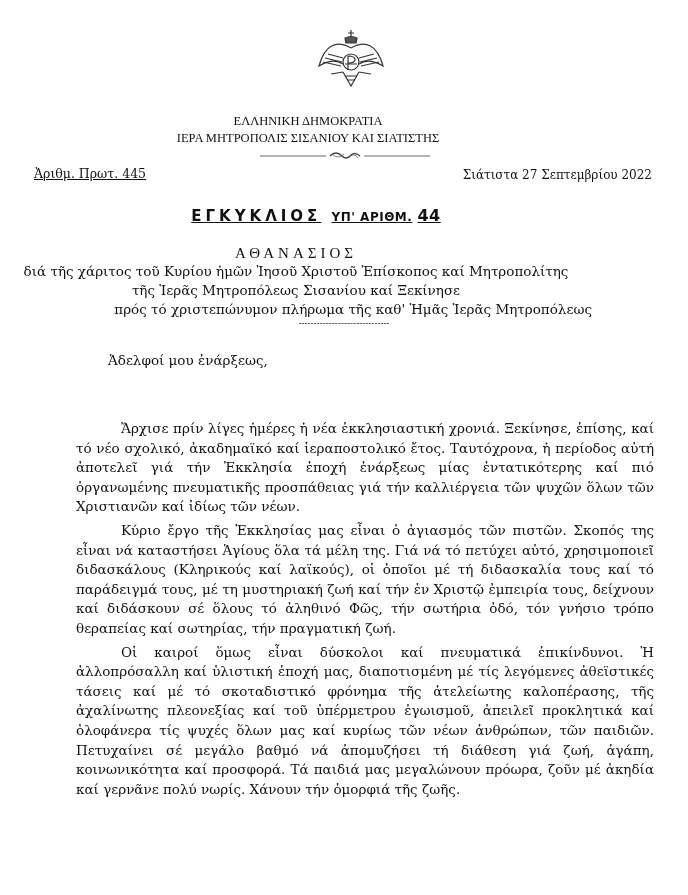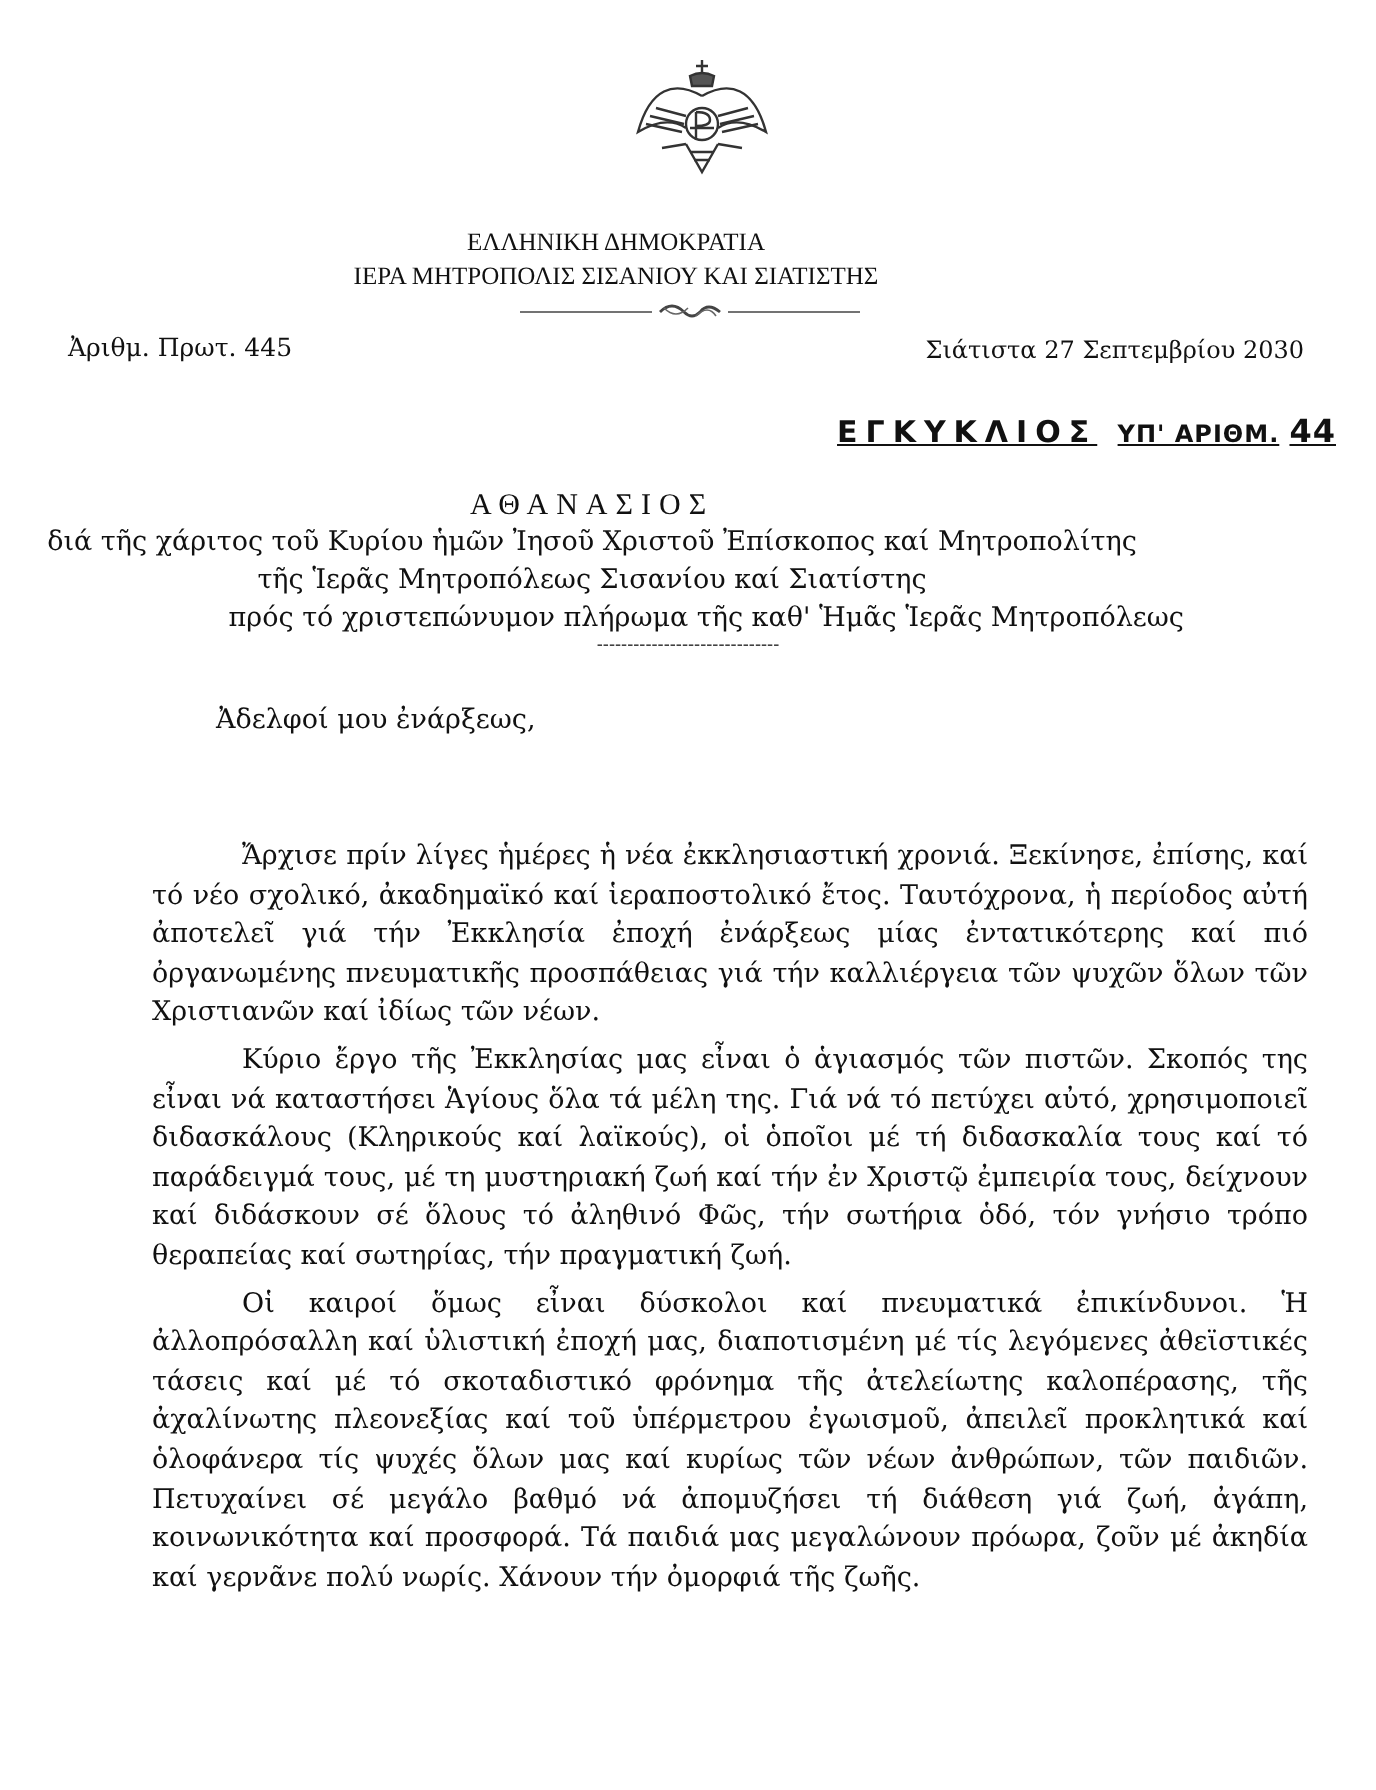--- a/index.html
+++ b/index.html
@@ -2,23 +2,23 @@
 <html><head>
 <meta charset="utf-8">
 <style>
   html, body { margin:0; padding:0; background:#ffffff; }
   body { width:688px; height:895px; position:relative; overflow:hidden; font-family:"DejaVu Serif", serif; color:#1a1a1a; }
   .emblem { position:absolute; left:315px; top:26px; width:72px; height:68px; }
   .hdr { position:absolute; left:0; width:616px; text-align:center; font-family:"Liberation Serif", serif; font-size:12.5px; color:#111; }
   .hdr1 { top:114px; }
   .hdr2 { top:131px; }
   .ornament { position:absolute; left:260px; top:148px; width:170px; height:16px; }
-  .protocol { position:absolute; left:34px; top:166px; font-size:12.5px; color:#111; }
+  .protocol { position:absolute; left:34px; top:166px; font-size:12.5px; text-decoration:underline; color:#111; }
   .dateline { position:absolute; right:36px; top:168px; font-size:12px; color:#111; }
-  .circ-title { position:absolute; left:0; width:632px; top:206px; text-align:right;padding-left:36px; }
+  .circ-title { position:absolute; left:0; width:632px; top:206px; text-align:center; }
   .circ-title span { font-family:"DejaVu Sans", sans-serif; font-weight:bold; text-decoration:underline; color:#111; }
   .ct-main { font-size:15px; letter-spacing:4px; }
   .ct-num { font-size:12px; letter-spacing:0.5px; }
   .center-block { position:absolute; left:0; width:592px; text-align:center; font-size:13.5px; line-height:19px; color:#111; }
   .cb-name { top:244px; letter-spacing:4px; font-family:"Liberation Serif", serif; font-size:15px; }
   .cb1 { top:262px; }
   .cb2 { top:281px; }
   .cb3 { top:300px;text-align:right; }
   .dashes { position:absolute; left:0; width:688px; top:318px; text-align:center; font-size:9px; letter-spacing:0px; color:#222; }
   .salutation { position:absolute; left:108px; top:352px; font-size:13.5px; color:#111; }
@@ -50,31 +50,31 @@
   <div class="hdr hdr2">ΙΕΡΑ ΜΗΤΡΟΠΟΛΙΣ ΣΙΣΑΝΙΟΥ ΚΑΙ ΣΙΑΤΙΣΤΗΣ</div>
 
   <svg class="ornament" viewBox="0 0 170 16">
     <line x1="0" y1="8" x2="66" y2="8" stroke="#444" stroke-width="0.8"></line>
     <line x1="104" y1="8" x2="170" y2="8" stroke="#444" stroke-width="0.8"></line>
     <path d="M70 8 Q76 2 82 8 Q86 12 90 8 Q94 3 100 8" fill="none" stroke="#444" stroke-width="1.4"></path>
     <path d="M72 6 Q78 12 84 6 M88 10 Q94 4 98 10" fill="none" stroke="#666" stroke-width="0.8"></path>
   </svg>
 
   <div class="protocol">Ἀριθμ. Πρωτ. 445</div>
-  <div class="dateline">Σιάτιστα  27 Σεπτεμβρίου 2030</div>
+  <div class="dateline">Σιάτιστα  27 Σεπτεμβρίου 2022</div>
 
   <div class="circ-title">
     <span class="ct-main">ΕΓΚΥΚΛΙΟΣ</span>&nbsp;
     <span class="ct-num">ΥΠ' ΑΡΙΘΜ.</span>
     <span class="ct-num" style="font-size:16px;">44</span>
   </div>
 
   <div class="center-block cb-name">ΑΘΑΝΑΣΙΟΣ</div>
   <div class="center-block cb1">διά τῆς χάριτος τοῦ Κυρίου ἡμῶν Ἰησοῦ Χριστοῦ Ἐπίσκοπος καί Μητροπολίτης</div>
-  <div class="center-block cb2">τῆς Ἱερᾶς Μητροπόλεως Σισανίου καί Σιατίστης</div>
+  <div class="center-block cb2">τῆς Ἱερᾶς Μητροπόλεως Σισανίου καί Ξεκίνησε</div>
   <div class="center-block cb3">πρός τό χριστεπώνυμον πλήρωμα τῆς καθ' Ἡμᾶς Ἱερᾶς Μητροπόλεως</div>
   <div class="dashes">------------------------------</div>
 
   <div class="salutation">Ἀδελφοί μου ἐνάρξεως,</div>
 
   <div class="body-text">
     <p>Ἄρχισε πρίν λίγες ἡμέρες ἡ νέα ἐκκλησιαστική χρονιά. Ξεκίνησε, ἐπίσης, καί τό νέο σχολικό, ἀκαδημαϊκό καί ἱεραποστολικό ἔτος. Ταυτόχρονα, ἡ περίοδος αὐτή ἀποτελεῖ γιά τήν Ἐκκλησία ἐποχή ἐνάρξεως μίας ἐντατικότερης καί πιό ὀργανωμένης πνευματικῆς προσπάθειας γιά τήν καλλιέργεια τῶν ψυχῶν ὅλων τῶν Χριστιανῶν καί ἰδίως τῶν νέων.</p>
     <p>Κύριο ἔργο τῆς Ἐκκλησίας μας εἶναι ὁ ἁγιασμός τῶν πιστῶν. Σκοπός της εἶναι νά καταστήσει Ἁγίους ὅλα τά μέλη της. Γιά νά τό πετύχει αὐτό, χρησιμοποιεῖ διδασκάλους (Κληρικούς καί λαϊκούς), οἱ ὁποῖοι μέ τή διδασκαλία τους καί τό παράδειγμά τους, μέ τη μυστηριακή ζωή καί τήν ἐν Χριστῷ ἐμπειρία τους, δείχνουν καί διδάσκουν σέ ὅλους τό ἀληθινό Φῶς, τήν σωτήρια ὁδό, τόν γνήσιο τρόπο θεραπείας καί σωτηρίας, τήν πραγματική ζωή.</p>
     <p>Οἱ καιροί ὅμως εἶναι δύσκολοι καί πνευματικά ἐπικίνδυνοι. Ἡ ἀλλοπρόσαλλη καί ὑλιστική ἐποχή μας, διαποτισμένη μέ τίς λεγόμενες ἀθεϊστικές τάσεις καί μέ τό σκοταδιστικό φρόνημα τῆς ἀτελείωτης καλοπέρασης, τῆς ἀχαλίνωτης πλεονεξίας καί τοῦ ὑπέρμετρου ἐγωισμοῦ, ἀπειλεῖ προκλητικά καί ὁλοφάνερα τίς ψυχές ὅλων μας καί κυρίως τῶν νέων ἀνθρώπων, τῶν παιδιῶν. Πετυχαίνει σέ μεγάλο βαθμό νά ἀπομυζήσει τή διάθεση γιά ζωή, ἀγάπη, κοινωνικότητα καί προσφορά. Τά παιδιά μας μεγαλώνουν πρόωρα, ζοῦν μέ ἀκηδία καί γερνᾶνε πολύ νωρίς. Χάνουν τήν ὀμορφιά τῆς ζωῆς.</p>
   </div>

